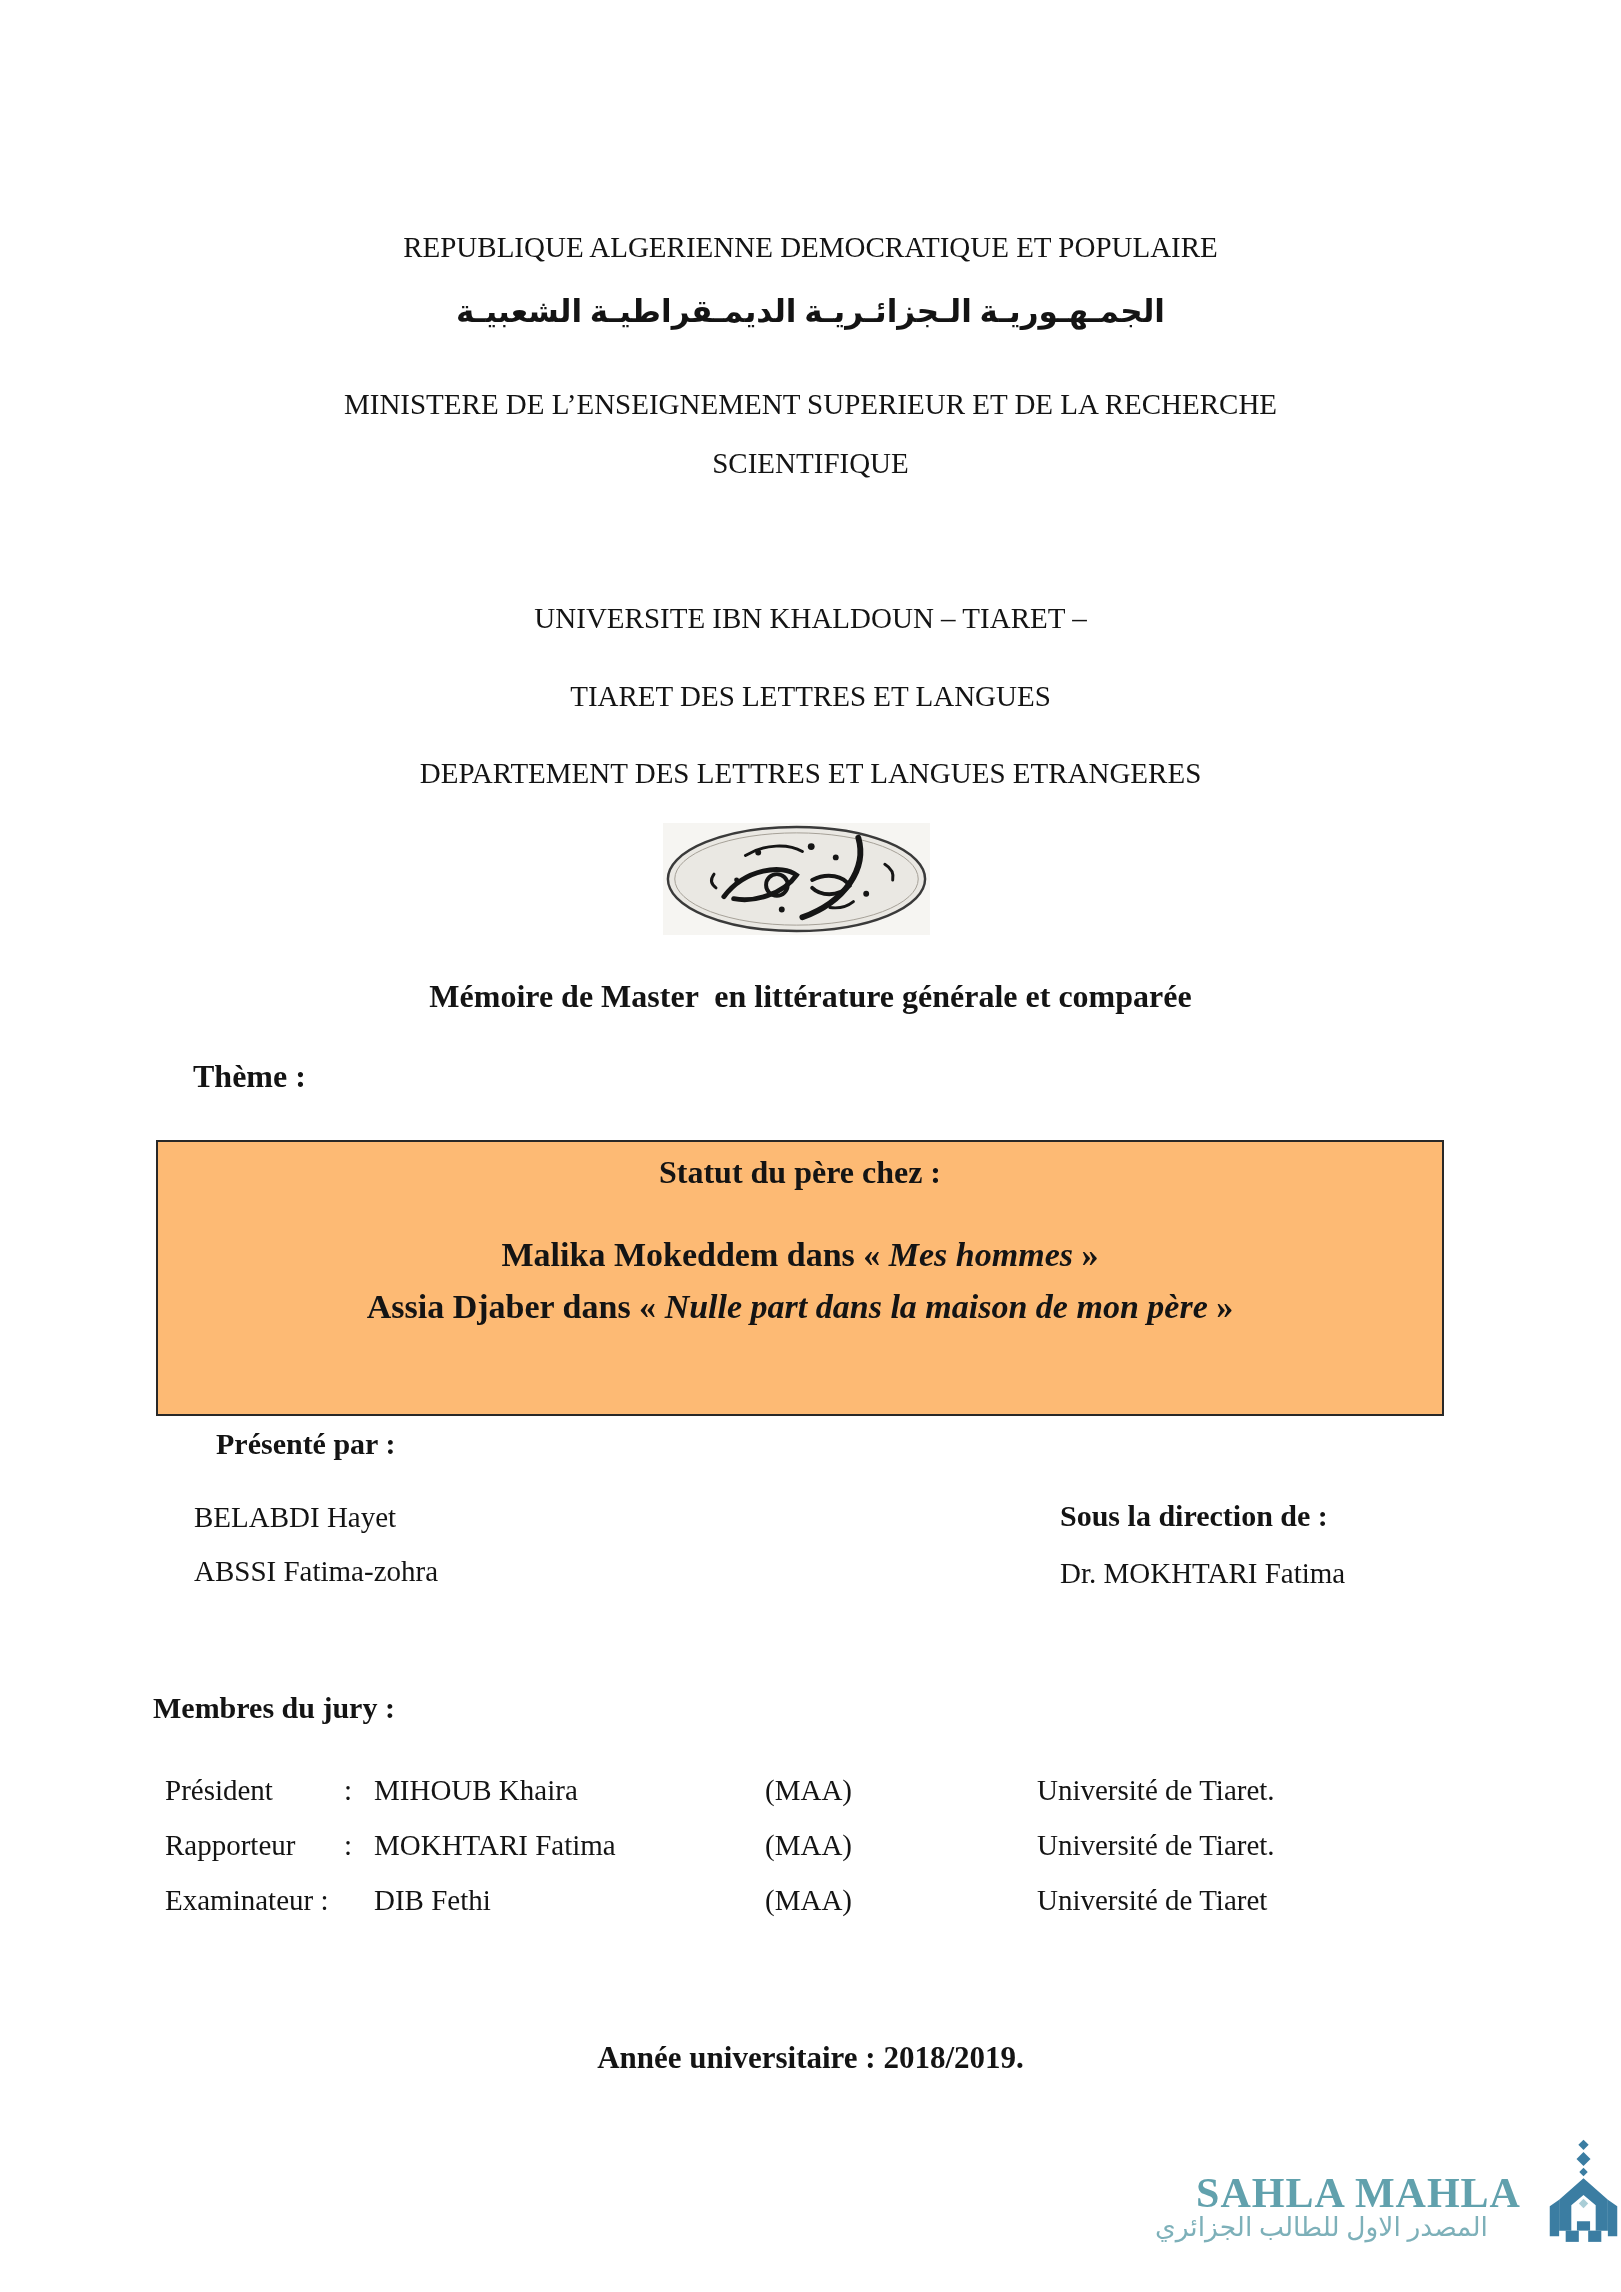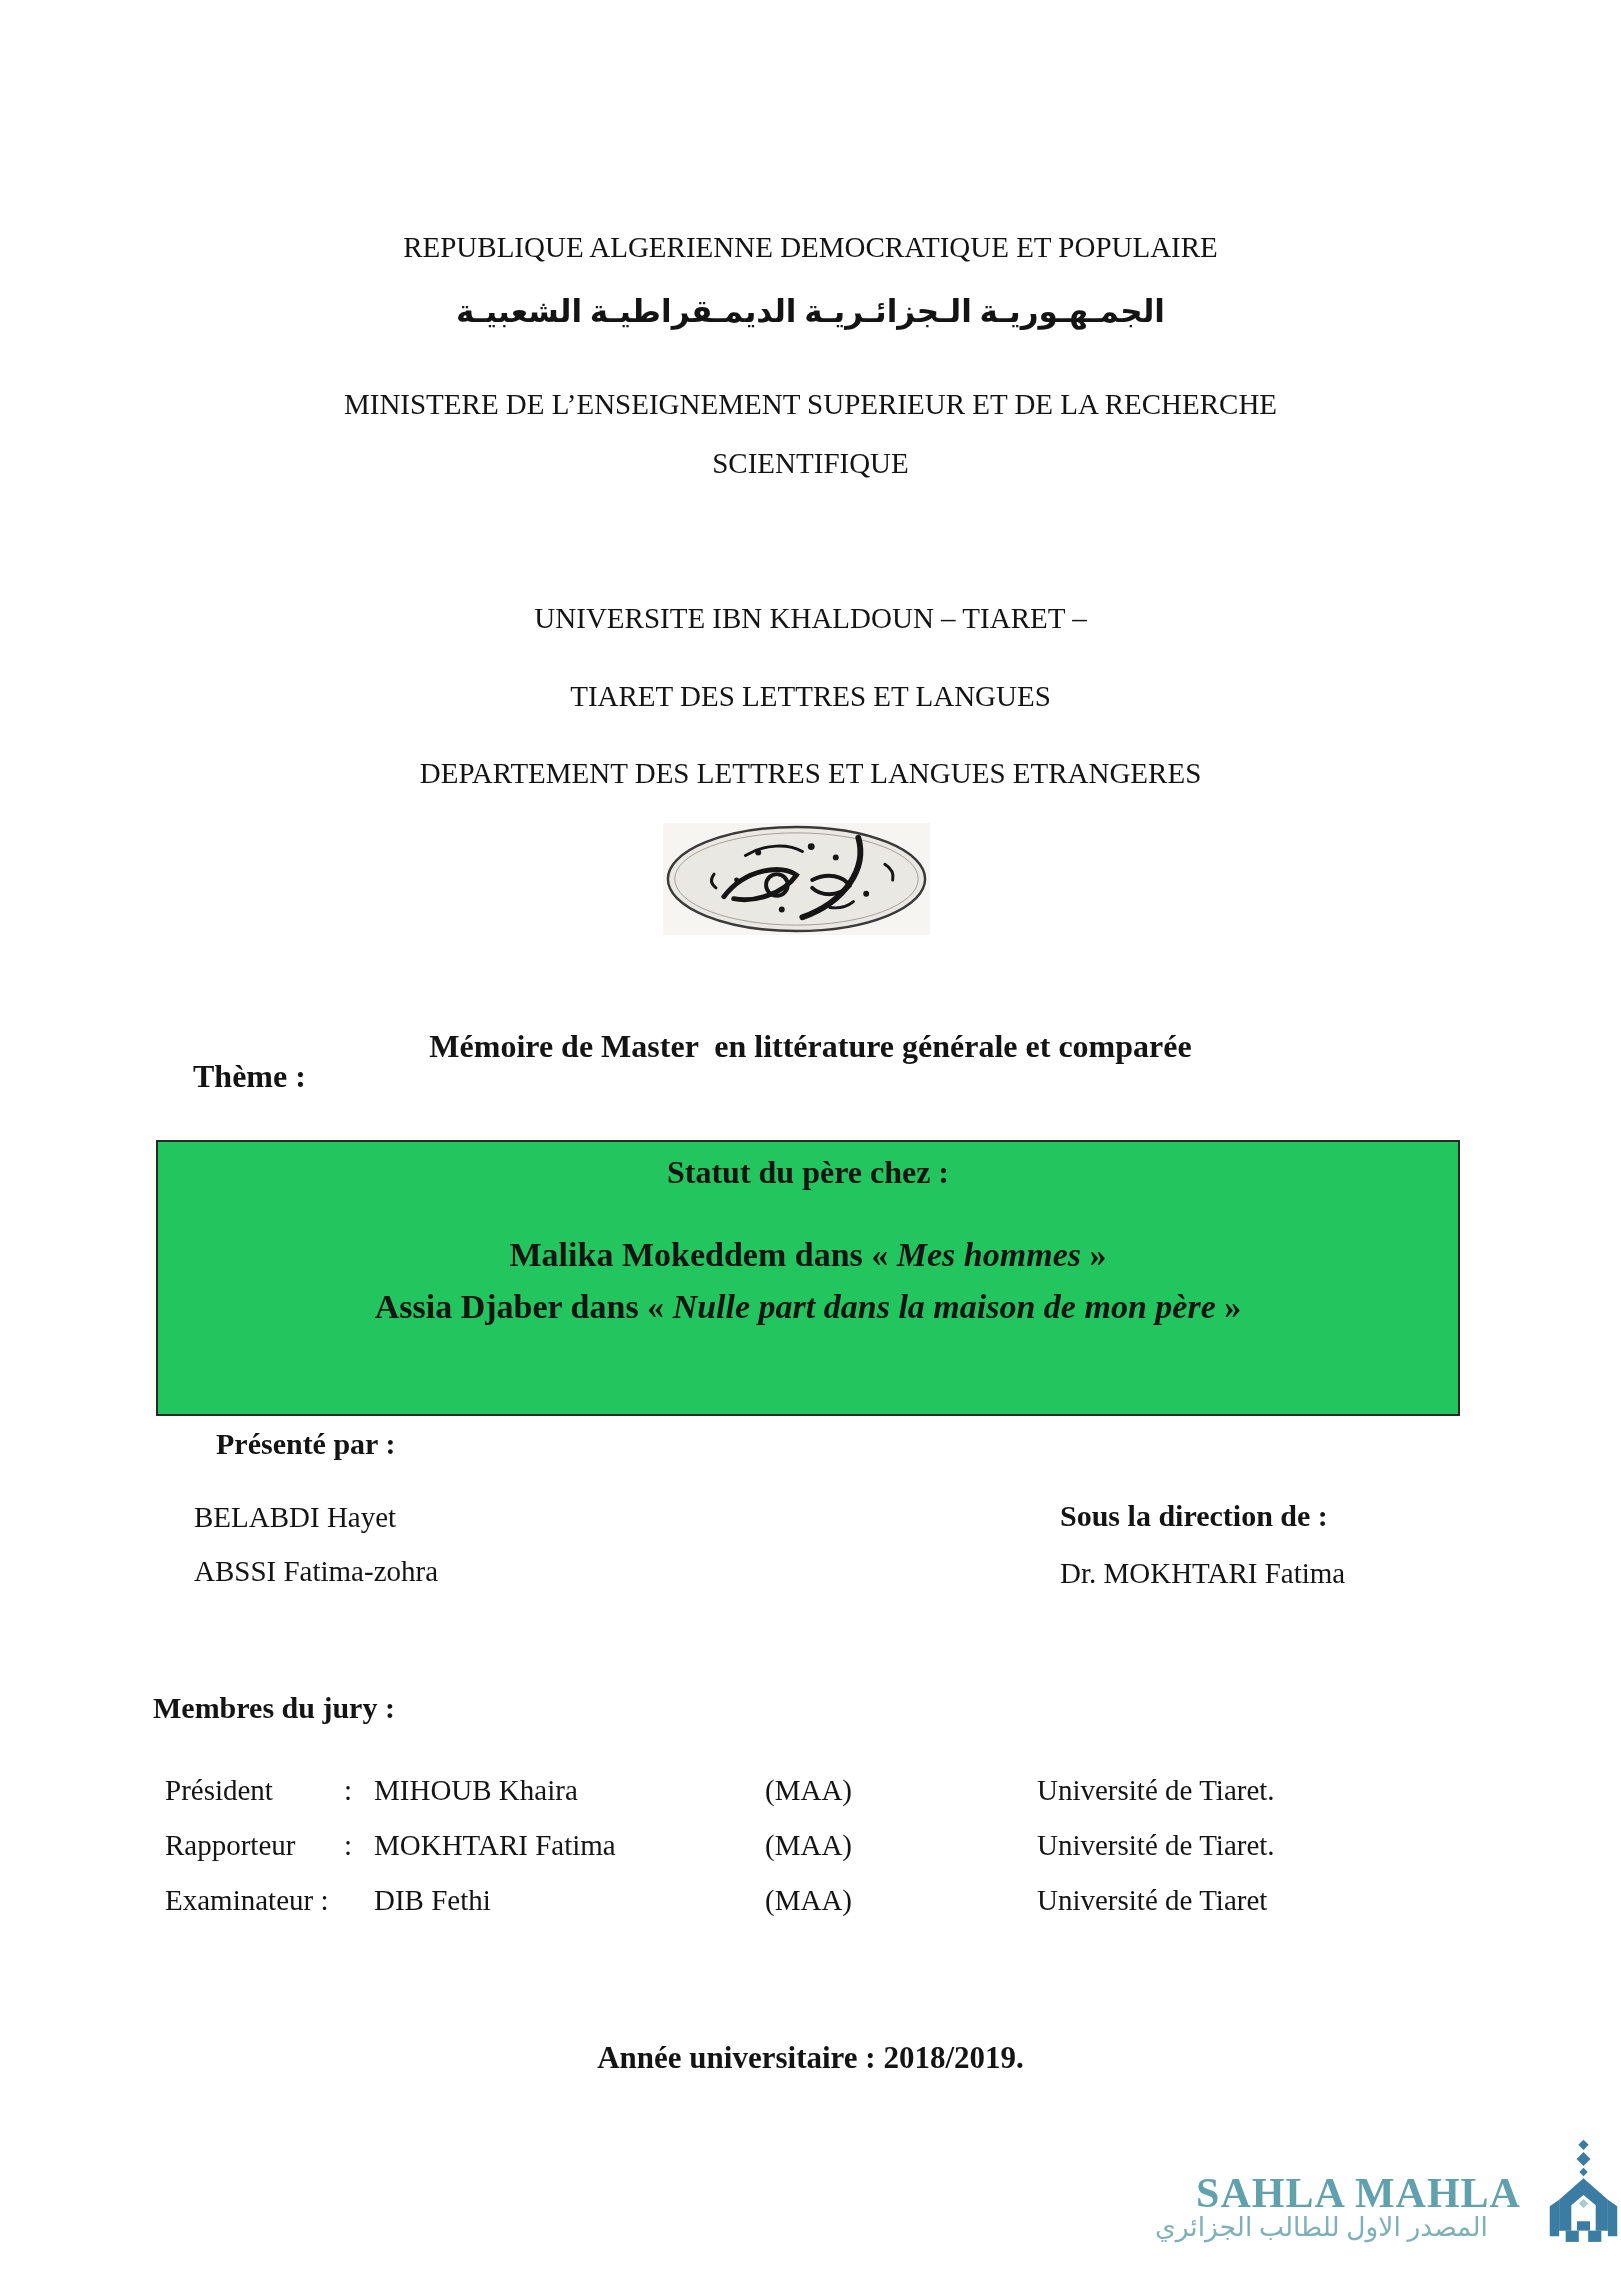--- a/index.html
+++ b/index.html
@@ -17,21 +17,21 @@
   .b{font-weight:bold;}
   .i{font-style:italic;text-align:right;}
   .f30{font-size:29px;line-height:1.15;}
   .f31{font-size:30px;line-height:1.15;}
   .f32{font-size:31px;line-height:1.15;}
   .f33{font-size:32px;line-height:1.15;}
   .f35{font-size:34px;line-height:1.2;}
   .ar{font-family:"Liberation Serif","DejaVu Sans",serif;direction:rtl;}
   .theme-box{
     position:absolute;left:156px;top:1105px;width:1284px;height:272px;
-    border:2.9px solid #282828;background:#22c55e;padding-left:16px;
+    border:2.9px solid #282828;background:#fdba74;
   }
   .theme-box .bx{position:absolute;left:0;width:100%;text-align:center;}
   .jury-grid{
     position:absolute;left:165px;top:1739px;
     display:grid;
     grid-template-columns:179px 30px 391px 272px auto;
     grid-auto-rows:55px;
     font-size:29px;line-height:1.15;
   }
   .jury-row{display:contents;}
@@ -80,21 +80,21 @@
     <g fill="#151515">
       <circle cx="97" cy="30" r="3"></circle>
       <circle cx="151" cy="24" r="3.5"></circle>
       <circle cx="176" cy="35" r="3"></circle>
       <circle cx="207" cy="72" r="3"></circle>
       <circle cx="121" cy="88" r="3"></circle>
       <circle cx="75" cy="58" r="2.5"></circle>
     </g>
   </svg>
 
-  <div class="line f33 b" style="top:993px">Mémoire de Master  en littérature générale et comparée</div>
+  <div class="line f33 b" style="top:943px">Mémoire de Master  en littérature générale et comparée</div>
 
   <div class="abs f33 b" style="left:193px;top:1023px">Thème :</div>
 
   <div class="theme-box">
     <div class="bx f33 b" style="top:11.8px">Statut du père chez :</div>
     <div class="bx f35 b" style="top:93px"><span>Malika Mokeddem dans « </span><span class="i">Mes hommes</span><span> »</span></div>
     <div class="bx f35 b" style="top:145px"><span>Assia Djaber dans « </span><span class="i">Nulle part dans la maison de mon père</span><span> »</span></div>
   </div>
 
   <div class="abs f31 b" style="left:216px;top:1392px">Présenté par :</div>

